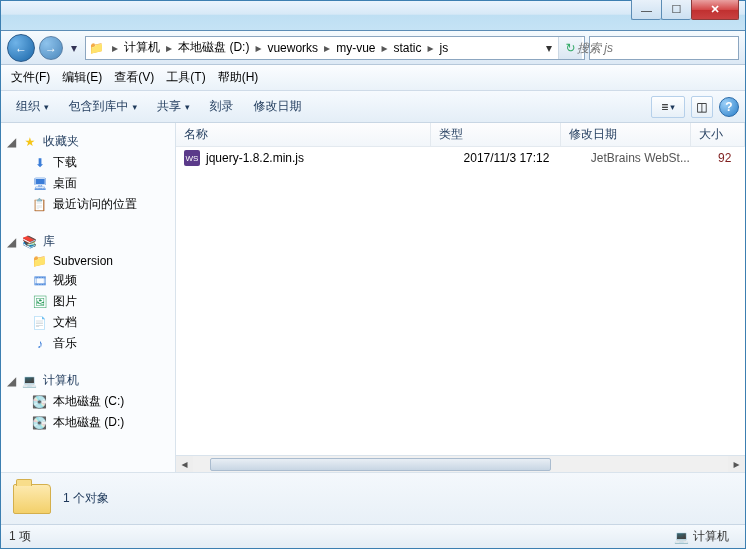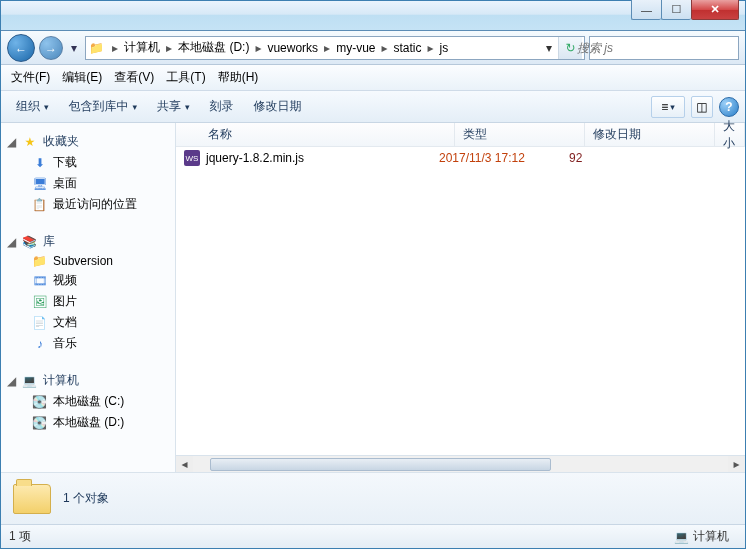--- a/index.html
+++ b/index.html
@@ -54,29 +54,29 @@
 .sb-item .ic { width: 18px; text-align: center; }
 .star { color: #f5c518; }
 .blue { color: #3b7dd8; }
 .green { color: #2a9d5a; }
 .orange { color: #e8a33d; }
 .gray { color: #888; }
 
 .main { flex: 1; display: flex; flex-direction: column; min-width: 0; }
 .cols { height: 24px; border-bottom: 1px solid #e3e9ef; display: flex; align-items: center; background: linear-gradient(to bottom,#fdfdfe,#f2f6fa); }
 .col { padding: 0 8px; color: #1e395b; border-right: 1px solid #e3e9ef; height: 100%; display: flex; align-items: center; }
-.col.name { width: 255px; margin-left: 24px; }
+.col.name { width: 255px; }
 .col.date { width: 130px; }
 .col.type { width: 130px; }
 .col.size { flex: 1; }
 .filelist { flex: 1; overflow: auto; }
-.filerow { display: flex; align-items: center; height: 22px; }
+.filerow { display: flex; align-items: center; height: 22px; gap: 16px; }
 .filerow .cell { padding: 0 8px; display: flex; align-items: center; gap: 6px; white-space: nowrap; overflow: hidden; text-overflow: ellipsis; }
 .filerow .name { width: 255px; }
-.filerow .date { width: 130px; color: #c2410c; }
+.filerow .date { width: 130px; color: #000000; margin-left: 48px; }
 .filerow .type { width: 130px; color: #555; }
 .filerow .size { flex: 1; text-align: center; color: #7f1d1d; padding-right: 27px; }
 .file-ic { width: 16px; height: 16px; background: #5b3a8a; color: #fff; font-size: 8px; display: flex; align-items: center; justify-content: center; border-radius: 2px; }
 .hscroll { height: 17px; border-top: 1px solid #d9e3ec; background: #f0f0f0; display: flex; align-items: center; }
 .hscroll .thumb { width: 60%; height: 13px; margin-left: 17px; background: linear-gradient(to bottom,#e8eef4,#c8d6e4); border: 1px solid #aabccf; border-radius: 2px; }
 .hscroll .arr { width: 17px; height: 17px; display: flex; align-items: center; justify-content: center; color: #555; background: #eee; }
 .hscroll .sp { flex: 1; }
 
 
 .details { height: 52px; border-top: 1px solid #d9e3ec; background: linear-gradient(to bottom,#f4f8fc,#e8f0f7); display: flex; align-items: center; padding: 4px 10px; gap: 10px; }
@@ -261,20 +261,21 @@
         <div class="col date">修改日期</div>
         <div class="col size">大小</div>
       </div>
       <div class="filelist">
         <div class="filerow">
           <div class="cell name">
               <span class="file-ic">WS</span>
               <span>jquery-1.8.2.min.js</span>
             </div>
           <div class="cell date">2017/11/3 17:12</div>
+          <div class="cell type">JetBrains WebSt...</div>
           <div class="cell size">92 </div>
         </div>
       </div>
       <div class="hscroll">
         <div class="arr">◂</div>
         <div class="thumb"></div>
         <div class="sp"></div>
         <div class="arr">▸</div>
       </div>
     </div>

